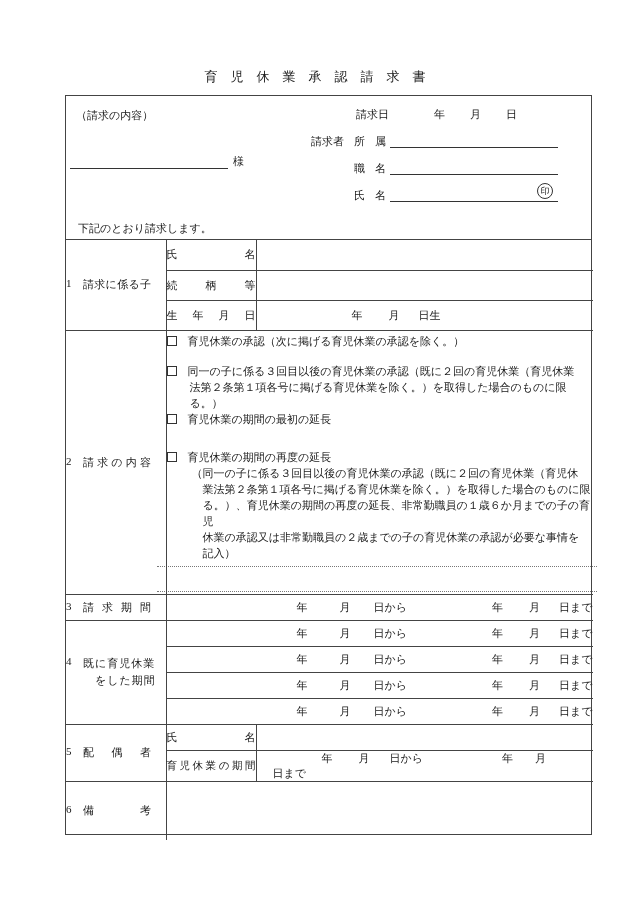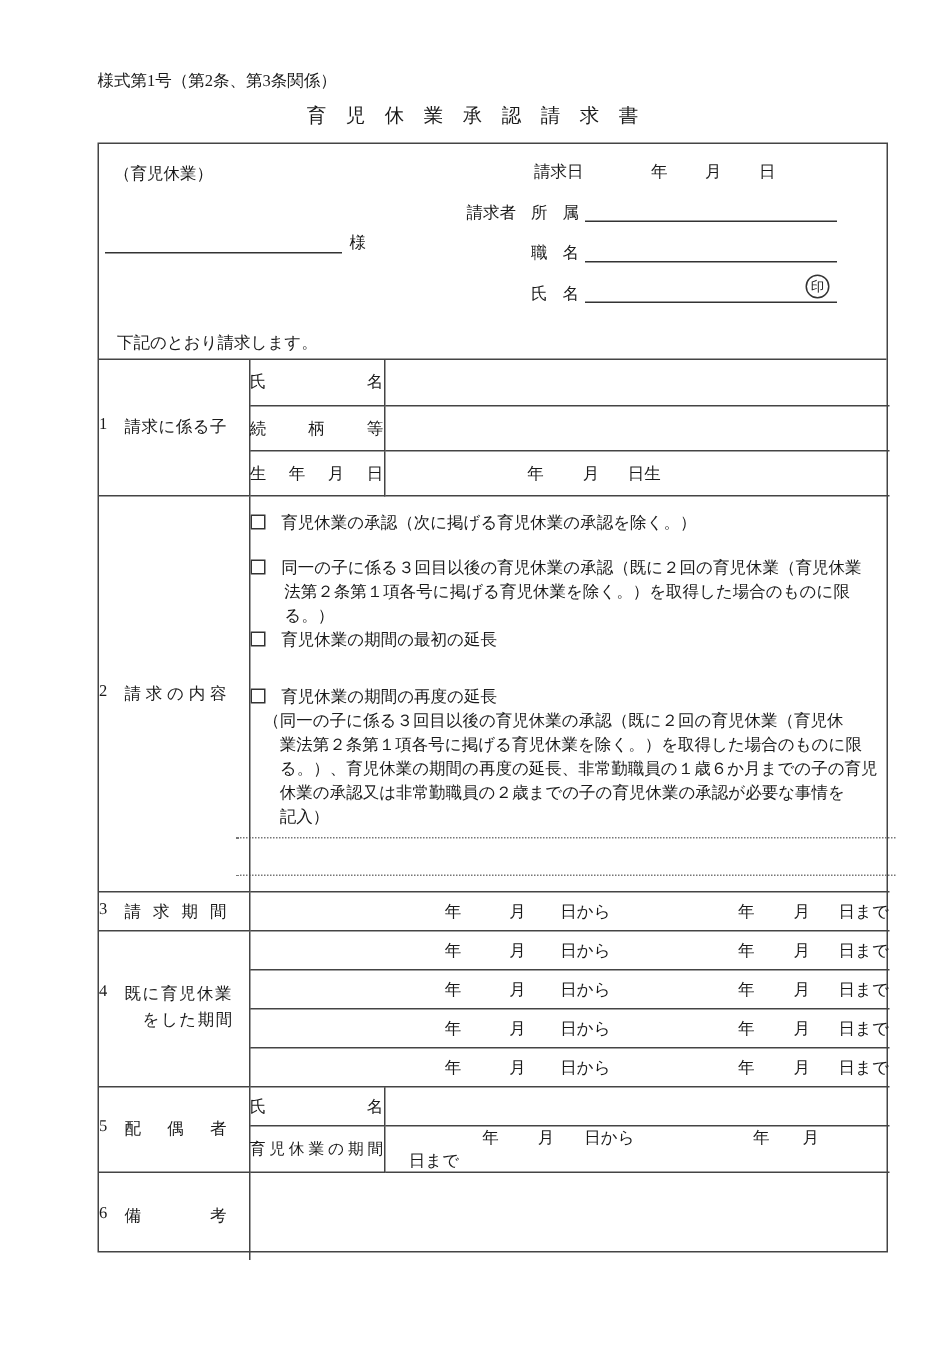--- a/index.html
+++ b/index.html
@@ -67,45 +67,44 @@
   .content-cell { vertical-align:top; padding:6px 4px 0 10px; line-height:16px; }
   .chk-item { padding-left:23px; text-indent:-23px; }
   .chk-item.mt1 { margin-top:14px; }
   .chk-item.mt2 { }
   .chk-item.mt3 { margin-top:22px; }
   .checkbox {
     display:inline-block; width:10px; height:10px;
     border:1px solid #333; background:#fff;
     margin-right:11px; vertical-align:-1px;
   }
-  .chk-note { padding-left:20px; text-indent:-11px; }
+  .chk-note { padding-left:36px; text-indent:-11px; }
   .dotted { border-bottom:1px dotted #777; margin-left:-10px; margin-right:-4px; height:0; }
   .dotted.d1 { margin-top:5px; }
   .dotted.d2 { margin-top:24px; }
 
   
   .date-cell span, .birth-cell span { display:inline-block; }
   .dw-1 { margin-left:130px; } .dw-2 { margin-left:32px; } .dw-3 { margin-left:23px; }
   .dw-4 { margin-left:85px; }  .dw-5 { margin-left:26px; } .dw-6 { margin-left:19px; }
   .dn-1 { margin-left:65px; }  .dn-2 { margin-left:26px; } .dn-3 { margin-left:20px; }
   .dn-4 { margin-left:79px; }  .dn-5 { margin-left:22px; } .dn-6 { margin-left:16px; }
   .b-1 { margin-left:95px; }   .b-2 { margin-left:26px; }  .b-3 { margin-left:19px; }
 </style>
 </head>
 <body>
 
 <div class="page">
 
-  <div class="form-code">様式第1号（第2条、第3条関係）</div>
   <div class="doc-title">育　児　休　業　承　認　請　求　書</div>
 
   <div class="main-box">
 
     <div class="header-area">
-      <div class="appointer">（育児休業）</div>
+      <div class="appointer">（請求の内容）</div>
       <div class="addressee-line"></div>
       <div class="addressee-suffix">様</div>
 
       <div class="req-date-label">請求日</div>
       <span class="rd-y">年</span>
       <span class="rd-m">月</span>
       <span class="rd-d">日</span>
 
       <div class="requester-label">請求者</div>
 

